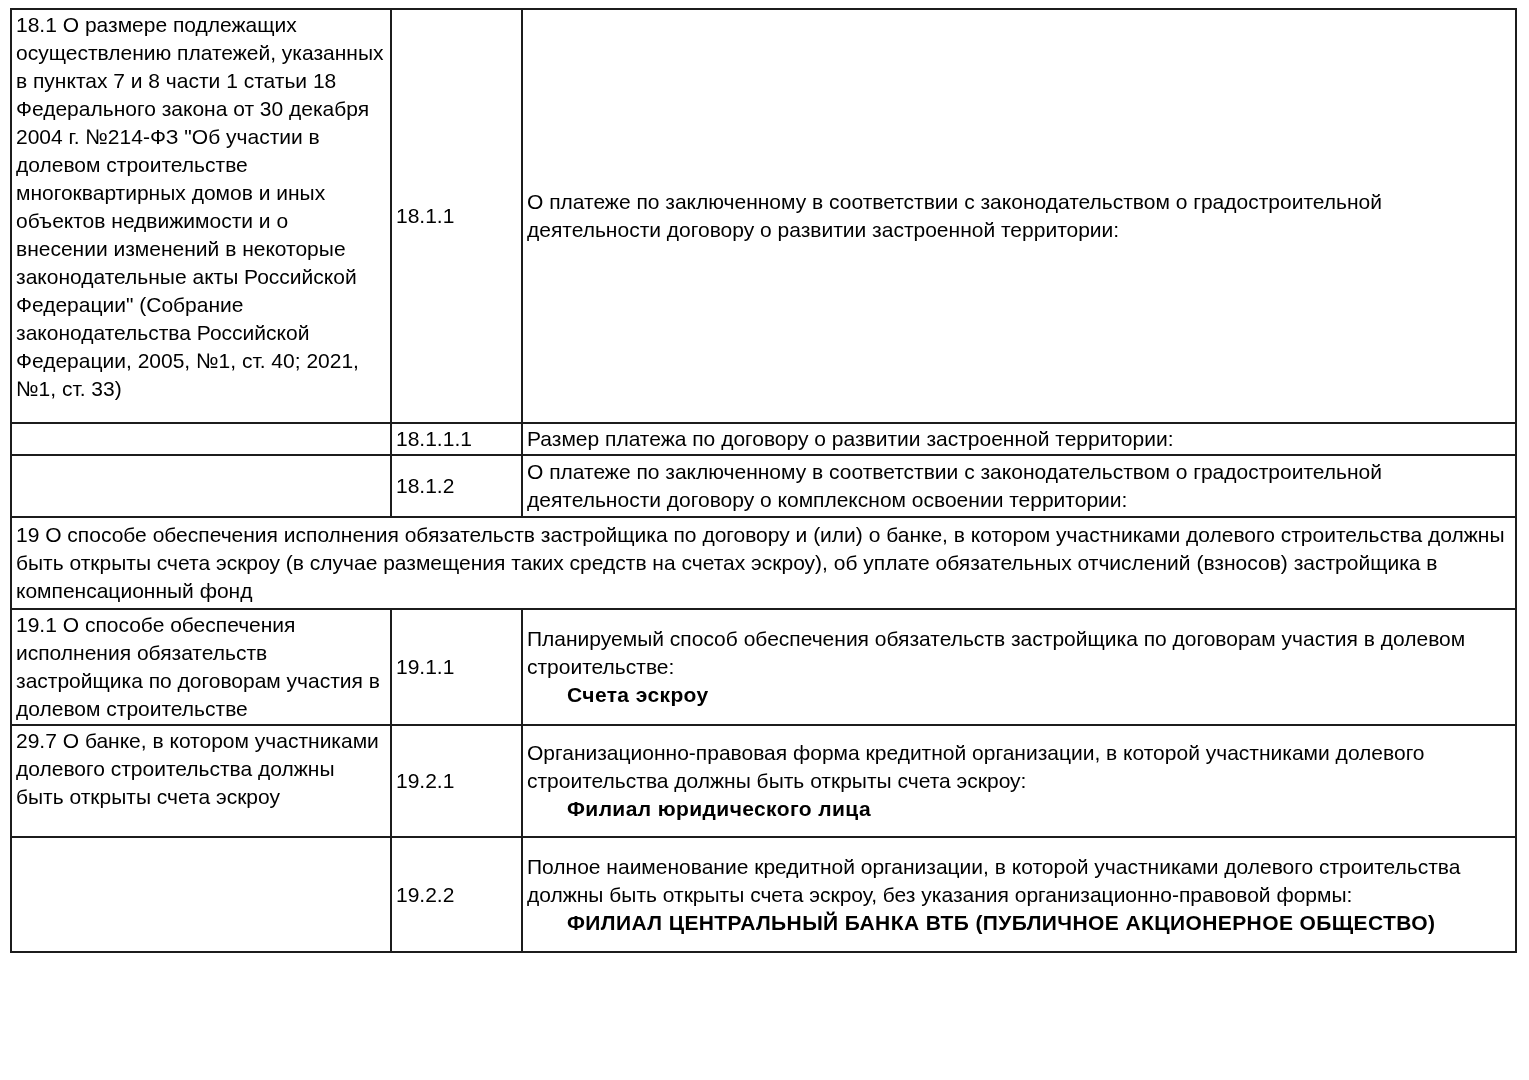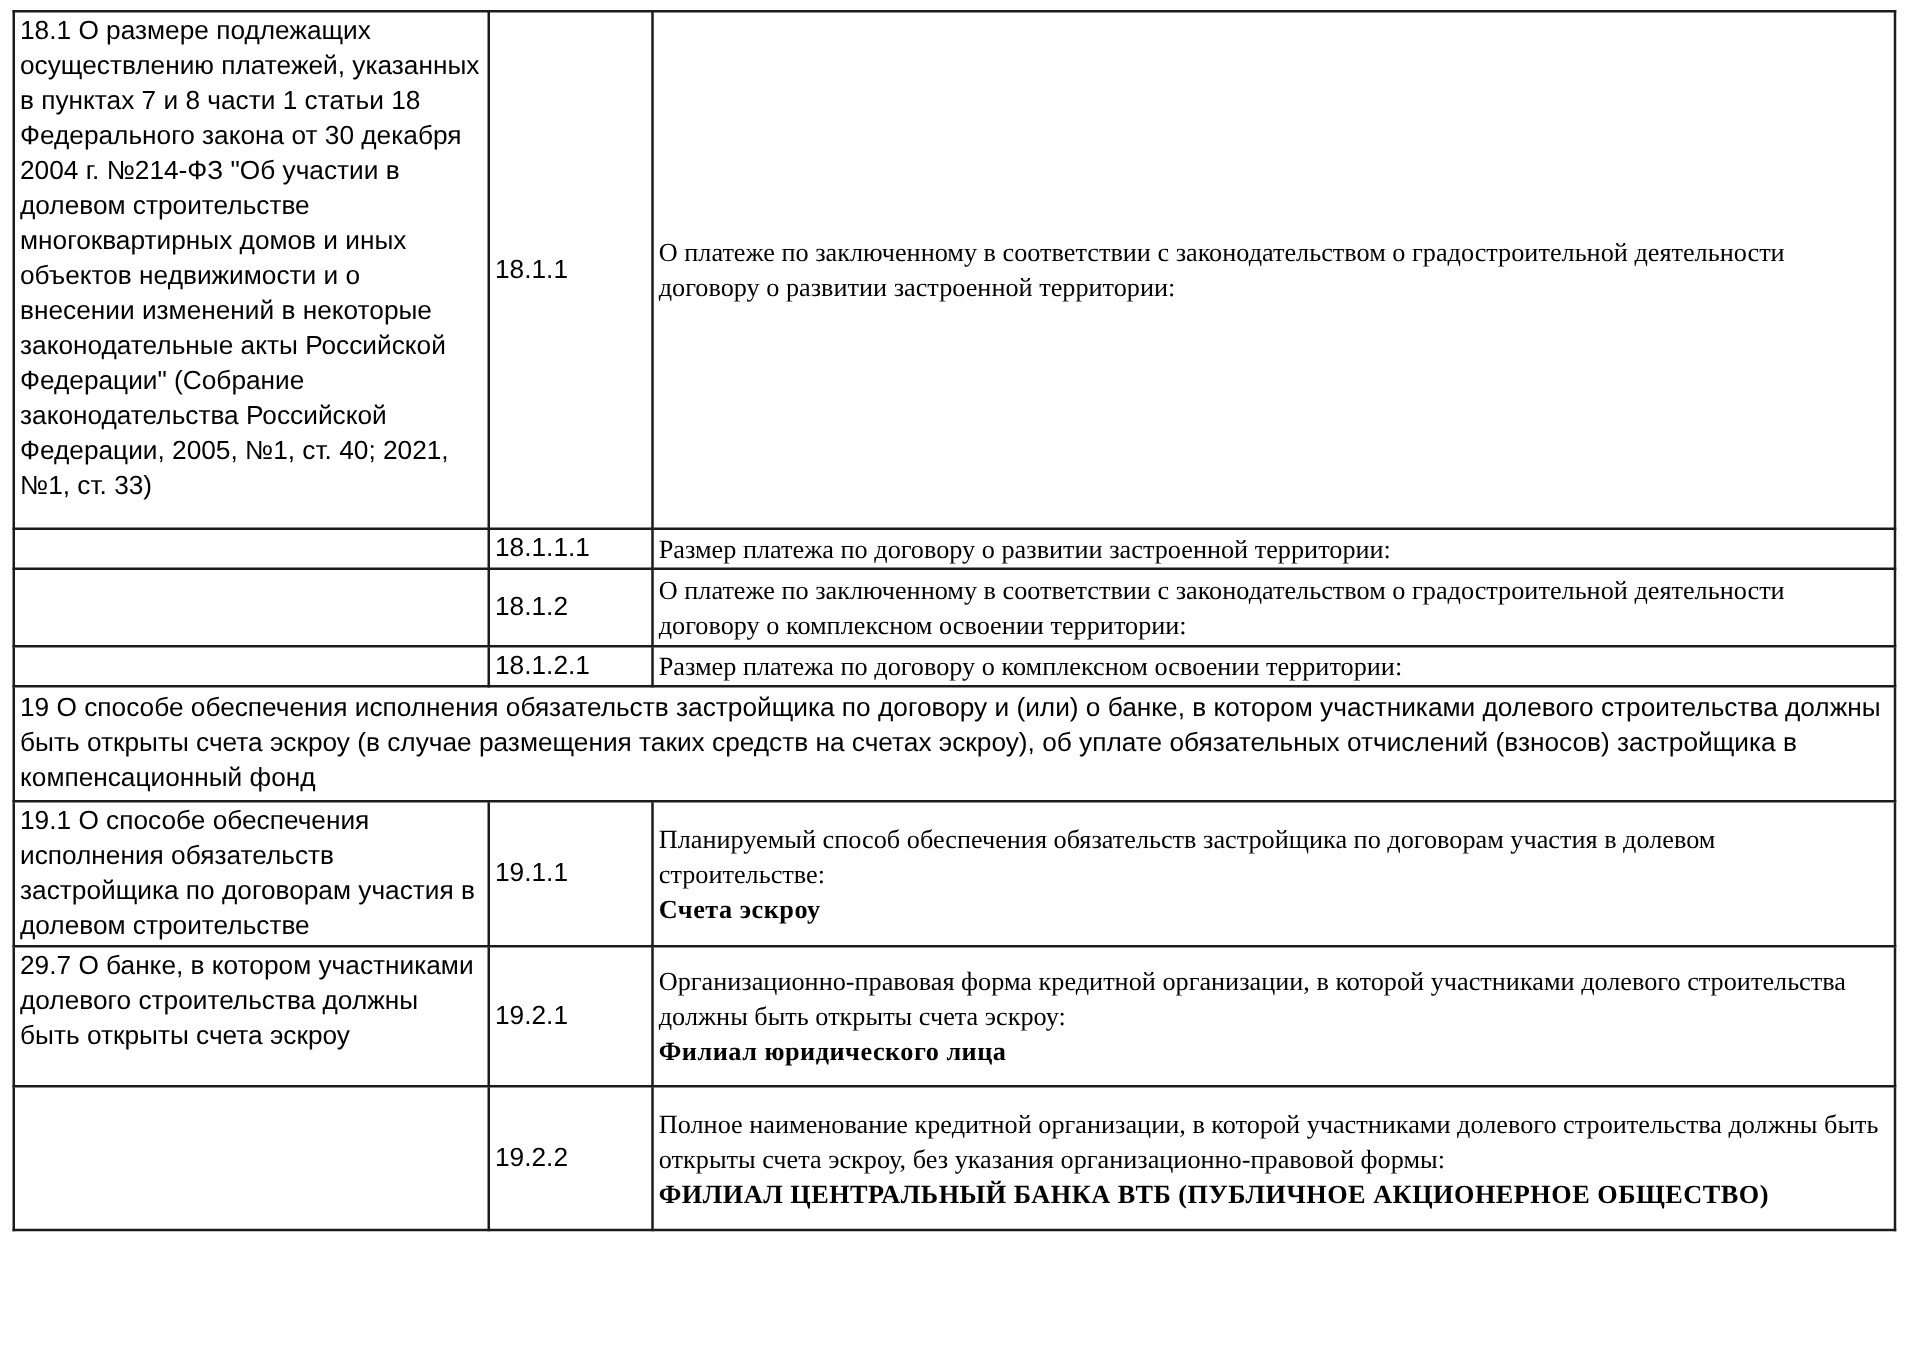--- a/index.html
+++ b/index.html
@@ -28,36 +28,37 @@
     padding: 1px 5px 1px 4px;
     overflow: hidden;
     word-wrap: break-word;
   }
   col.c1 { width: 380px; }
   col.c2 { width: 131px; }
   col.c3 { width: 994px; }
 
   td.left-cell  { vertical-align: top; }
   td.num-cell   { vertical-align: middle; padding-left: 6px; }
-  td.text-cell  { vertical-align: middle; font-family: Liberation Serif, serif; }
+  td.text-cell  { vertical-align: middle; }
   td.section-cell { vertical-align: middle; padding-left: 4px; }
 
   tr.r1 { height: 414px; }
   tr.r2 { height: 32px;  }
   tr.r3 { height: 62px;  }
   tr.r4 { height: 32px;  }
   tr.r5 { height: 92px;  }
   tr.r6 { height: 110px; padding-left: 12px; }
   tr.r7 { height: 58px;  }
   tr.r8 { height: 112px; }
   tr.r9 { height: 115px; }
 
   .value-line {
     font-weight: bold;
     letter-spacing: 0.4px;
+    margin-left: 40px;
   }
 </style>
 </head>
 <body>
 
 <div class="doc-wrap">
   <table class="decl">
     <colgroup>
         <col class="c1">
         <col class="c2">
@@ -82,27 +83,20 @@
     </tr>
 
     <tr class="r3">
       <td class="left-cell"></td>
       <td class="num-cell">18.1.2</td>
       <td class="text-cell">
         <span>О платеже по заключенному в соответствии с законодательством о градостроительной деятельности договору о комплексном освоении территории:</span>
       </td>
     </tr>
 
-    <tr class="r4">
-      <td class="left-cell"></td>
-      <td class="num-cell">18.1.2.1</td>
-      <td class="text-cell">
-        <span>Размер платежа по договору о комплексном освоении территории:</span>
-      </td>
-    </tr>
 
     <tr class="r5">
       <td class="section-cell" colspan="3">19 О способе обеспечения исполнения обязательств застройщика по договору и (или) о банке, в котором участниками долевого строительства должны быть открыты счета эскроу (в случае размещения таких средств на счетах эскроу), об уплате обязательных отчислений (взносов) застройщика в компенсационный фонд</td>
     </tr>
 
     <tr class="r6">
       <td class="left-cell">19.1 О способе обеспечения исполнения обязательств застройщика по договорам участия в долевом строительстве</td>
       <td class="num-cell">19.1.1</td>
       <td class="text-cell">
         <span>Планируемый способ обеспечения обязательств застройщика по договорам участия в долевом строительстве:</span>

